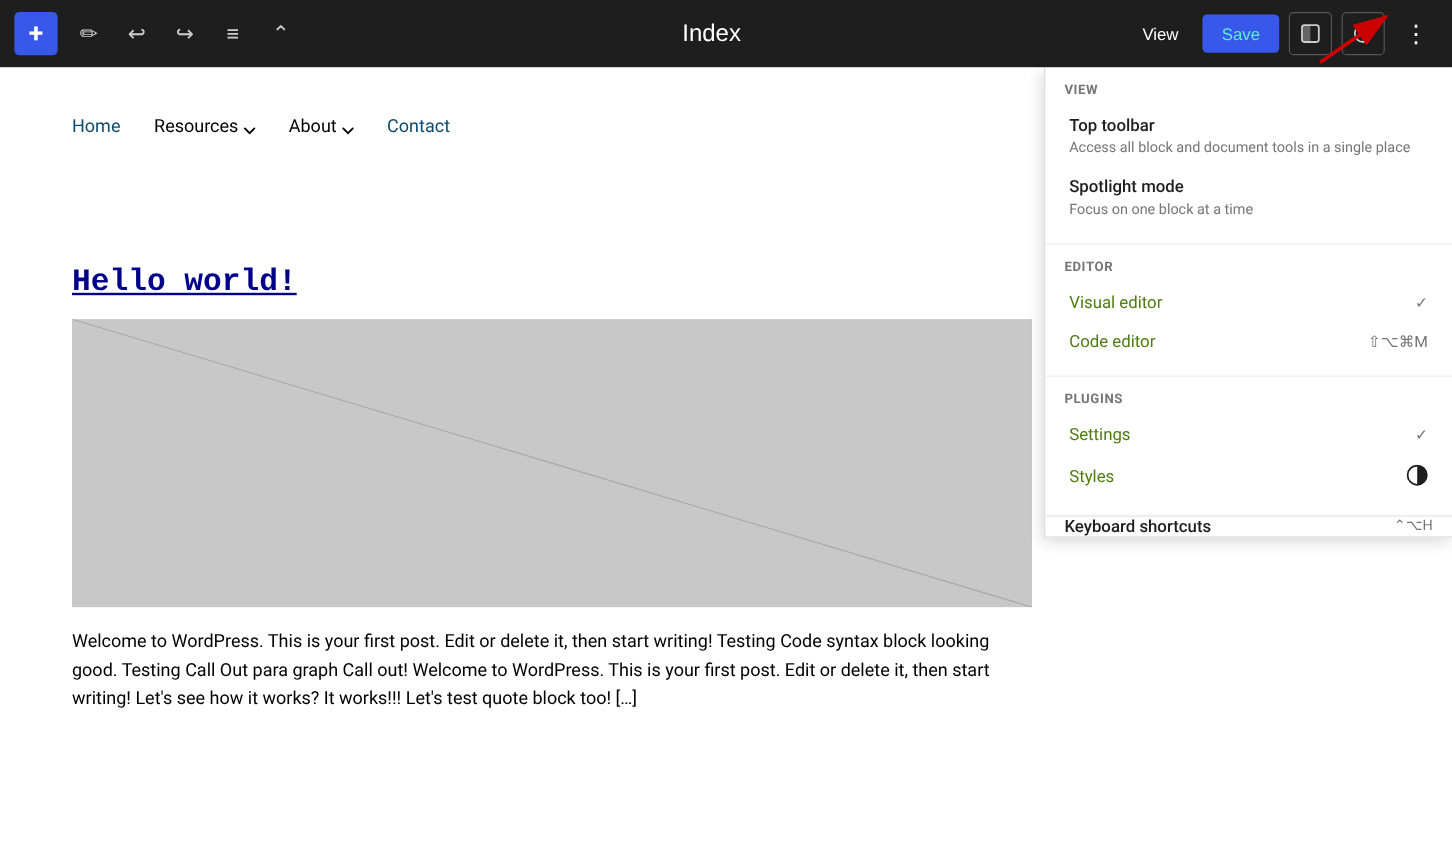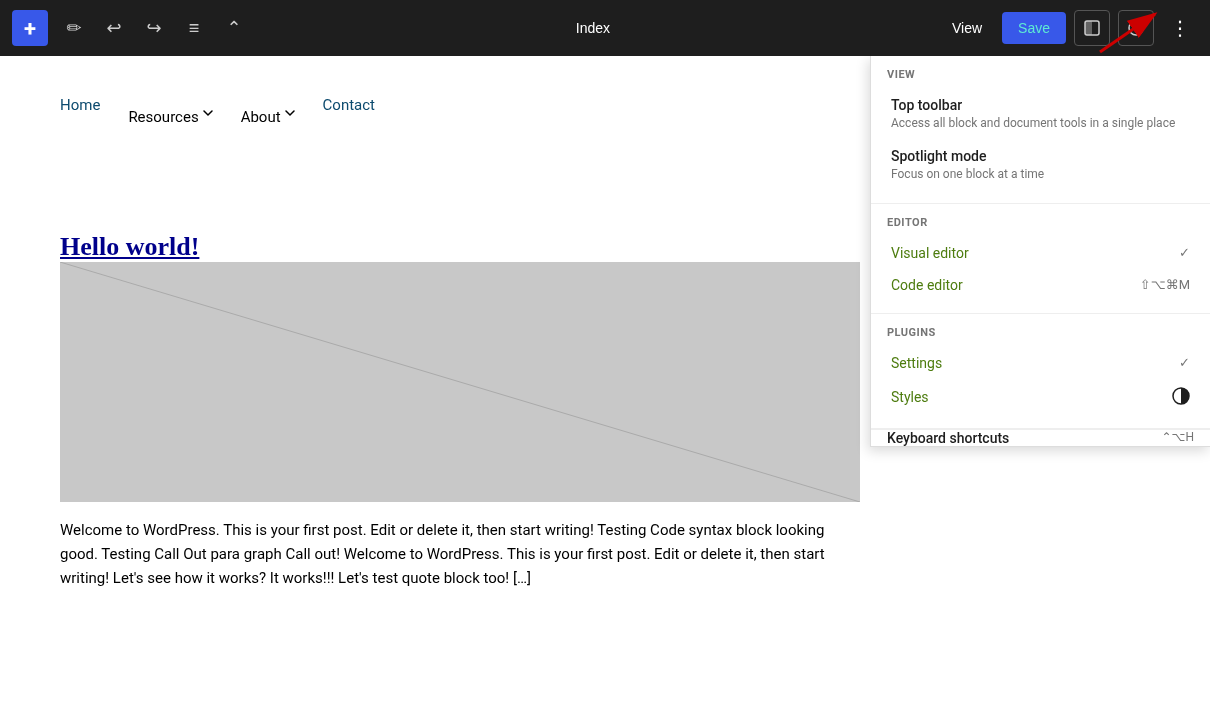--- a/index.html
+++ b/index.html
@@ -30,21 +30,21 @@
       display: flex; align-items: center; justify-content: center;
       background: transparent; border: none; cursor: pointer;
       color: #ccc; font-size: 18px; border-radius: 4px;
     }
     .toolbar-center {
       flex: 1;
       display: flex; align-items: center; justify-content: center;
     }
     .toolbar-index {
       display: flex; align-items: center; gap: 6px;
-      color: #fff; font-size: 14px; cursor: pointer;
+      color: #fff; font-size: 20px; cursor: pointer;
       background: transparent; border: none; padding: 6px 10px; border-radius: 4px;
     }
     .toolbar-right {
       display: flex; align-items: center; gap: 8px;
     }
     .btn-view {
       background: transparent; border: none; color: #fff;
       font-size: 14px; cursor: pointer; padding: 6px 12px; border-radius: 4px;
     }
     .btn-save {
@@ -92,40 +92,40 @@
       display: flex;
       gap: 28px;
       margin-bottom: 30px;
       font-size: 15px;
     }
     .site-nav a {
       text-decoration: none;
       color: #0c4a6e;
       font-size: 15px;
     }
-    .nav-dropdown { display: flex; align-items: flex-start; gap: 4px; cursor: pointer; margin-top: 12px; }
+    .nav-dropdown { display: flex; align-items: flex-end; gap: 4px; cursor: pointer; }
     .nav-dropdown svg { width: 10px; height: 10px; }
 
     .site-title {
       font-size: 42px;
       font-weight: 900;
       font-family: Georgia, serif;
       text-decoration: underline;
       color: #000;
       margin-bottom: 28px;
       text-align: right;
     }
 
     .post-title {
       font-size: 26px;
       font-weight: 700;
       color: #00008b;
       text-decoration: underline;
-      margin-bottom: 0;
-      font-family: Liberation Serif, serif;
+      margin-bottom: 16px;
+      font-family: Liberation Mono, monospace;
     }
 
     .post-image {
       width: 800px;
       height: 240px;
       background: #ccc;
       margin-bottom: 16px;
       position: relative;
       overflow: hidden;
     }

